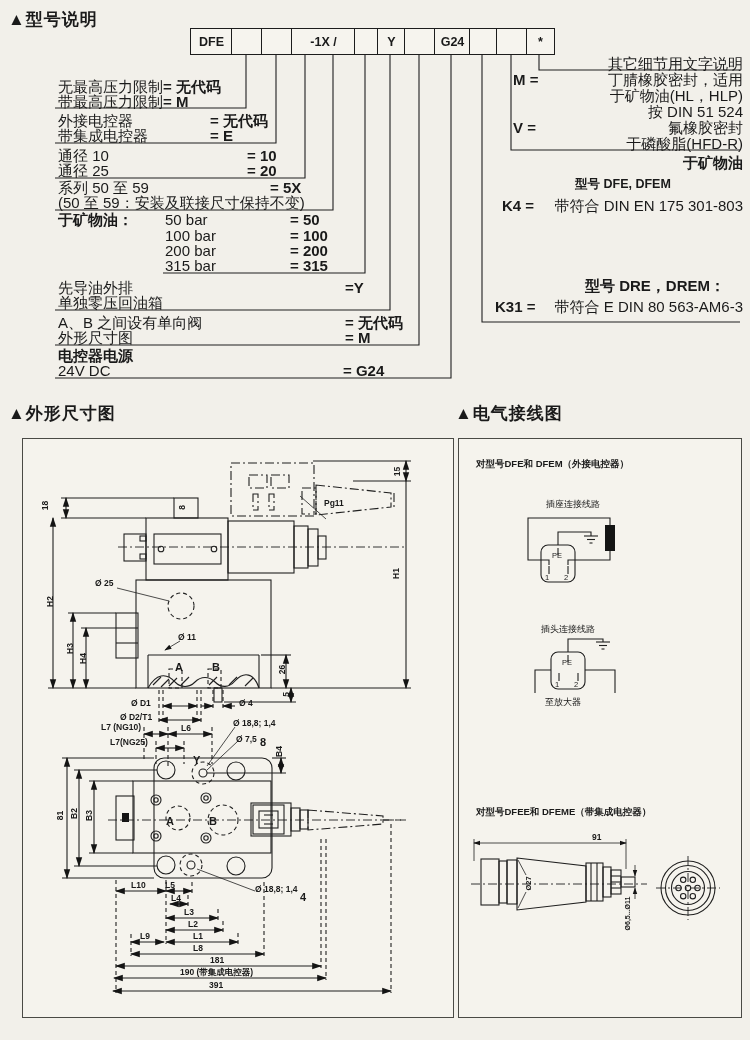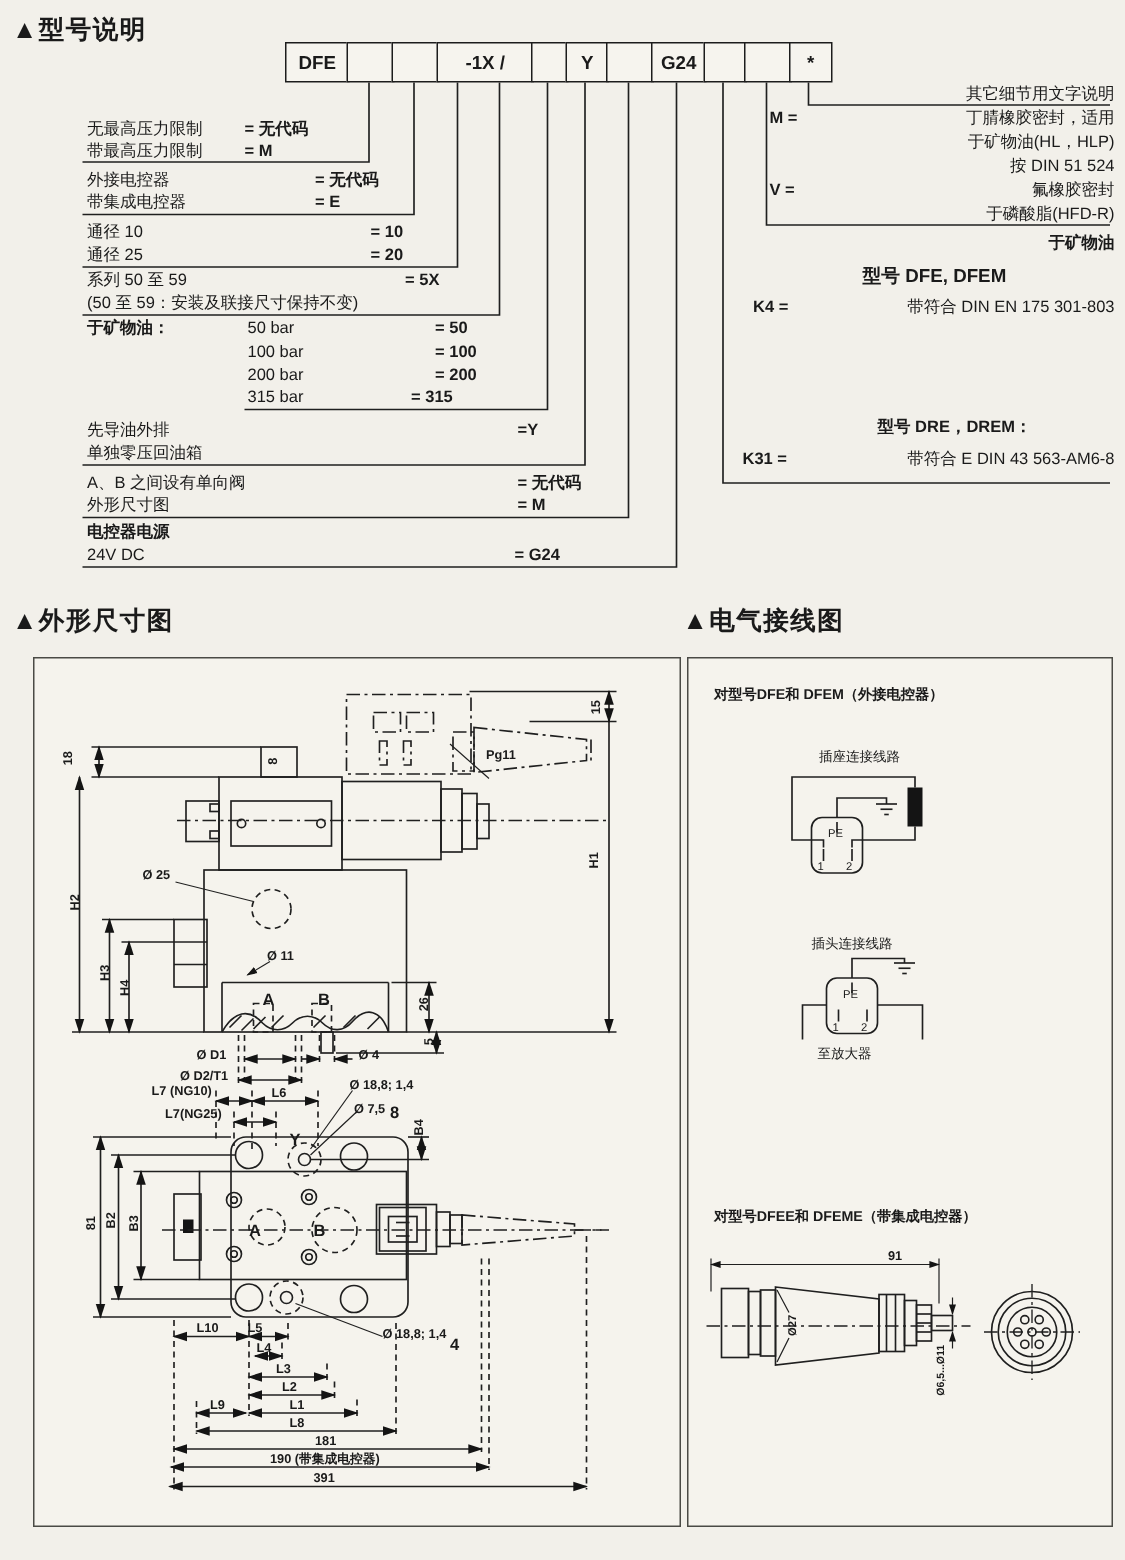--- a/index.html
+++ b/index.html
@@ -3,21 +3,21 @@
 <meta charset="utf-8">
 <style>
   html,body{margin:0;padding:0;background:#d8d6d0;}
   .page{position:relative;width:750px;height:1040px;background:#f2f0ea;
         font-family:"Liberation Sans",sans-serif;color:#1a1a1a;overflow:hidden;}
   .sec-title{position:absolute;font-size:17px;font-weight:bold;letter-spacing:1px;white-space:nowrap;}
   
   .cb{position:absolute;top:28px;height:25px;border:1.5px solid #1c1c1c;background:#f6f4ee;
       display:flex;align-items:center;justify-content:center;font-size:12.5px;font-weight:bold;white-space:nowrap;}
   
-  .t11{position:absolute;font-size:11px;white-space:nowrap;line-height:13px;}
+  .t11{position:absolute;font-size:15px;white-space:nowrap;line-height:13px;}
   .b{font-weight:bold;}
   .ra{right:7px;text-align:right;}
   
   .panel{position:absolute;border:1.2px solid #4a4a45;background:#f5f3ed;}
   
   .dl{position:absolute;font-size:8.5px;font-weight:bold;white-space:nowrap;line-height:9px;}
   .dl.big{font-size:11px;}
   .rot{transform:rotate(-90deg);transform-origin:center center;}
   .el{position:absolute;font-size:9px;white-space:nowrap;line-height:10px;}
   .el.ti{font-weight:bold;font-size:9.5px;}
@@ -100,21 +100,21 @@
   <span class="t11 b" style="left:270px;top:181px">= 5X</span>
   <span class="t11" style="left:58px;top:196px">(50 至 59：安装及联接尺寸保持不变)</span>
   <span class="t11 b" style="left:58px;top:213px">于矿物油：</span>
   <span class="t11" style="left:165px;top:213px">50 bar</span>
   <span class="t11 b" style="left:290px;top:213px">= 50</span>
   <span class="t11" style="left:165px;top:229px">100 bar</span>
   <span class="t11 b" style="left:290px;top:229px">= 100</span>
   <span class="t11" style="left:165px;top:244px">200 bar</span>
   <span class="t11 b" style="left:290px;top:244px">= 200</span>
   <span class="t11" style="left:165px;top:259px">315 bar</span>
-  <span class="t11 b" style="left:274px;top:259px">= 315</span>
+  <span class="t11 b" style="left:290px;top:259px">= 315</span>
   <span class="t11" style="left:58px;top:281px">先导油外排</span>
   <span class="t11 b" style="left:345px;top:281px">=Y</span>
   <span class="t11" style="left:58px;top:296px">单独零压回油箱</span>
   <span class="t11" style="left:58px;top:316px">A、B 之间设有单向阀</span>
   <span class="t11 b" style="left:345px;top:316px">= 无代码</span>
   <span class="t11" style="left:58px;top:331px">外形尺寸图</span>
   <span class="t11 b" style="left:345px;top:331px">= M</span>
   <span class="t11 b" style="left:58px;top:349px">电控器电源</span>
   <span class="t11" style="left:58px;top:364px">24V DC</span>
   <span class="t11 b" style="left:343px;top:364px">= G24</span>
@@ -126,21 +126,21 @@
   <span class="t11 ra" style="top:105px">按 DIN 51 524</span>
   <span class="t11 b" style="left:513px;top:121px">V =</span>
   <span class="t11 ra" style="top:121px">氟橡胶密封</span>
   <span class="t11 ra" style="top:137px">于磷酸脂(HFD-R)</span>
   <span class="t11 ra b" style="top:156px">于矿物油</span>
   <span class="t11 b" style="left:575px;top:178px;font-size:12.5px">型号 DFE, DFEM</span>
   <span class="t11 b" style="left:502px;top:199px">K4 =</span>
   <span class="t11 ra" style="top:199px">带符合 DIN EN 175 301-803</span>
   <span class="t11 b" style="left:585px;top:279px">型号 DRE，DREM：</span>
   <span class="t11 b" style="left:495px;top:300px">K31 =</span>
-  <span class="t11 ra" style="top:300px">带符合 E DIN 43 563-AM6-8</span>
+  <span class="t11 ra" style="top:300px">带符合 E DIN 80 563-AM6-3</span>
 
   <div class="sec-title" style="left:8px;top:402px">▲外形尺寸图</div>
 
   <div class="panel" style="left:22px;top:438px;width:430px;height:578px">
     <svg width="430" height="578" style="left:0;top:0">
       <defs>
         <marker id="ar" markerWidth="9" markerHeight="7" refX="8" refY="3.5" orient="auto">
           <polygon points="0,0.6 9,3.5 0,6.4" class="fill"></polygon>
         </marker>
         <marker id="arS" markerWidth="9" markerHeight="7" refX="1" refY="3.5" orient="auto">

